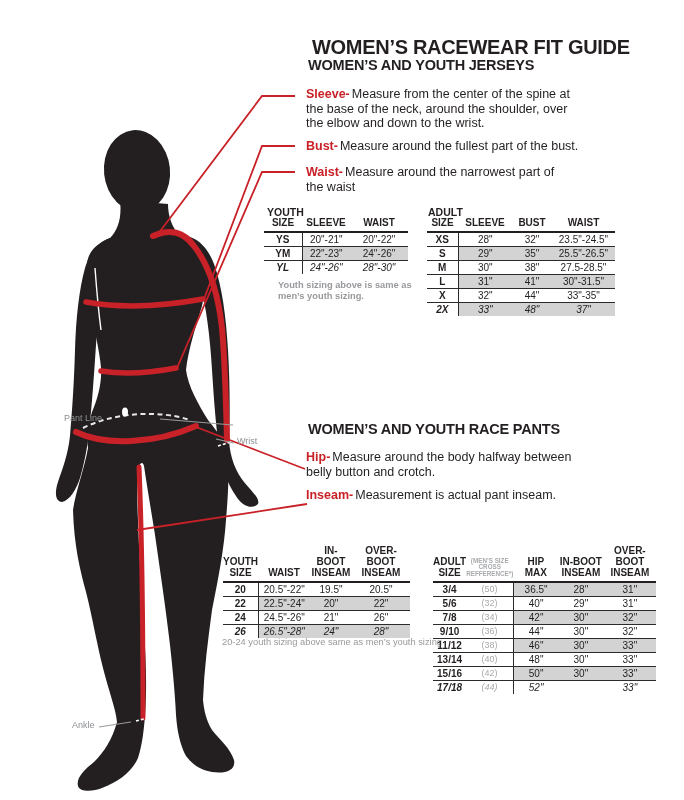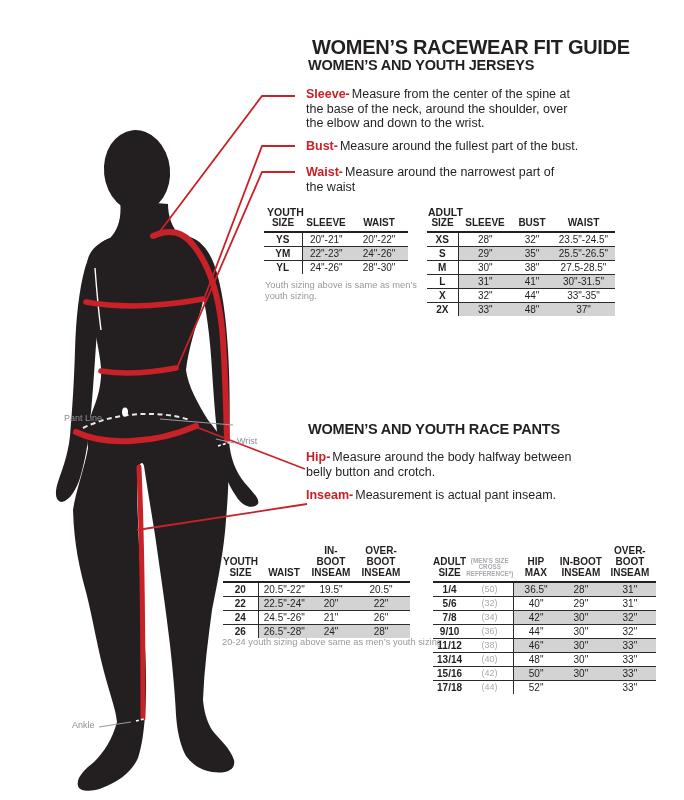--- a/index.html
+++ b/index.html
@@ -9,21 +9,21 @@
          font-size:20px;letter-spacing:-0.3px;white-space:nowrap;margin-top:16px;}
   .sec-head{position:absolute;font-weight:700;font-size:14.5px;letter-spacing:-0.2px;white-space:nowrap;}
   .measure{position:absolute;font-size:12.5px;line-height:14.5px;}
   .term{color:#c92128;font-weight:700;padding-right:2px;}
   .tbl-label{position:absolute;font-size:10.5px;font-weight:700;}
   .tbl{position:absolute;border-collapse:collapse;table-layout:fixed;}
   .tbl th{font-weight:700;font-size:10px;line-height:11px;vertical-align:bottom;text-align:center;
           white-space:pre-line;padding:0 0 3px 0;border-bottom:2.5px solid #231f20;}
   .tbl td{font-size:10px;line-height:13px;height:13px;text-align:center;padding:0;
           border-bottom:1.5px solid #2b2b2b;white-space:nowrap;}
-  .tbl tbody tr:last-child td{border-bottom:0;}
+  .tbl tbody tr:last-child td{border-bottom:0;font-style:italic;}
   .tbl td.c0{font-weight:700;}
   .tbl td.sh{background:#d3d3d3;}
   .tbl td.div-r{border-right:1.5px solid #2b2b2b;}
   .tbl td.gray-col{color:#a8aaad;font-size:9px;font-weight:400;}
   .tall-head th{height:28px;}
   th.small-th{font-size:6.3px;line-height:6.5px;color:#a8aaad;font-weight:700;padding-bottom:4px;}
   .note{position:absolute;color:#97999c;font-size:9.3px;line-height:10.5px;}
   .nowrap{white-space:nowrap;}
   .fig-label{position:absolute;font-size:9px;color:#8d8f92;white-space:nowrap;}
   svg{position:absolute;left:0;top:0;}
@@ -137,21 +137,21 @@
           <td class="sh">22"-23"</td>
           <td class="sh">24"-26"</td>
         </tr>
         <tr>
           <td class="c0 div-r">YL</td>
           <td>24"-26"</td>
           <td>28"-30"</td>
         </tr>
       </tbody>
     </table>
-  <div class="note" style="left:265px;top:280px;width:152px;">Youth sizing above is same as men’s youth sizing.</div>
+  <div class="note" style="left:278px;top:280px;width:152px;font-weight:bold;">Youth sizing above is same as men’s youth sizing.</div>
 
   <div class="tbl-label" style="left:428px;top:206px;">ADULT</div>
   <table class="tbl" style="left:427px;top:217px;">
     <colgroup>
         <col style="width:31px">
         <col style="width:54px">
         <col style="width:40px">
         <col style="width:63px">
       </colgroup>
   <thead>
@@ -267,21 +267,21 @@
           <th>HIP
 MAX</th>
           <th>IN-BOOT
 INSEAM</th>
           <th>OVER-BOOT
 INSEAM</th>
         </tr>
       </thead>
       <tbody>
         <tr>
-          <td class="c0">1/4</td>
+          <td class="c0">3/4</td>
           <td class="div-r gray-col">(50)</td>
           <td class="sh">36.5"</td>
           <td class="sh">28"</td>
           <td class="sh">31"</td>
         </tr>
         <tr>
           <td class="c0">5/6</td>
           <td class="div-r gray-col">(32)</td>
           <td>40"</td>
           <td>29"</td>

